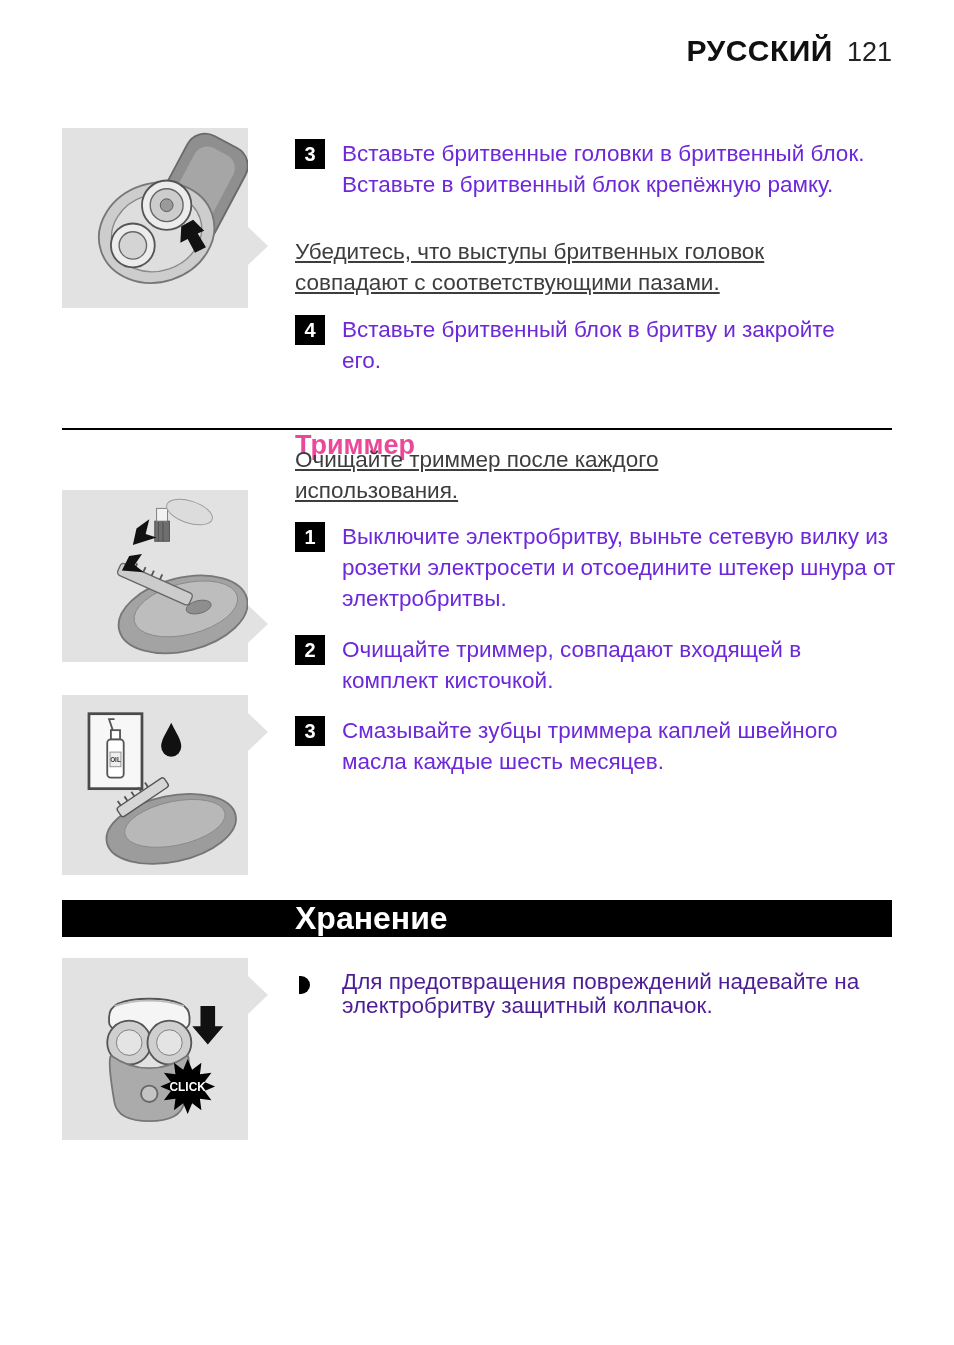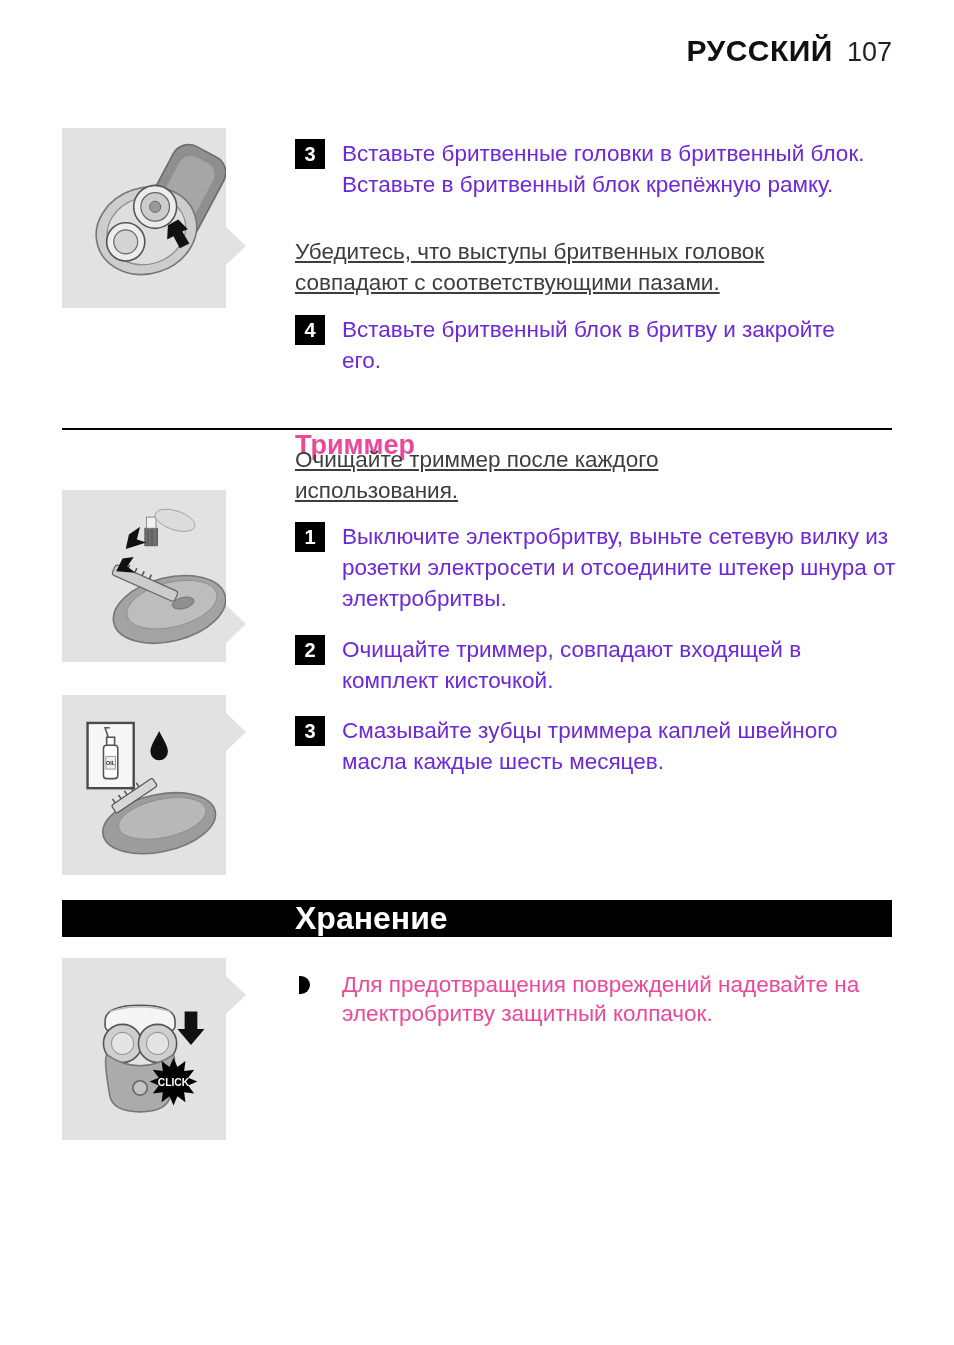--- a/index.html
+++ b/index.html
@@ -7,21 +7,21 @@
   .page {
     position:relative; width:954px; height:1345px; background:#ffffff;
     font-family:"Liberation Sans", sans-serif; overflow:hidden;
   }
   
   .header { position:absolute; top:34px; right:62px; display:flex; align-items:baseline; gap:14px;margin-left:35px; }
   .lang   { font-size:30px; font-weight:bold; color:#101010; letter-spacing:0.5px; }
   .pagenum{ font-size:27px; font-weight:normal; color:#222; }
 
   
-  .imgbox { position:absolute; left:62px; width:164px; background:#e2e2e2;padding-left:16px; }
+  .imgbox { position:absolute; left:62px; width:186px; background:#e2e2e2;padding-left:16px; }
   .imgbox .pointer {
     position:absolute; right:-20px; width:0; height:0;
     border-top:19px solid transparent; border-bottom:19px solid transparent;
     border-left:20px solid #e2e2e2;
   }
   .imgbox svg { display:block; width:100%; height:100%; }
 
   
   .step { position:absolute; left:295px; display:flex; align-items:flex-start; }
   .stepnum {
@@ -36,30 +36,30 @@
   .rule { position:absolute; left:62px; width:830px; height:2px; background:#000; }
 
   .banner { position:absolute; left:62px; width:830px; height:37px; background:#000; display:flex; align-items:center; }
   .bannertext { color:#fff; font-weight:bold; font-size:32px; margin-left:233px; }
 
   .bulletrow { position:absolute; left:299px; display:flex; align-items:flex-start; }
   .bullet-glyph {
     width:11px; height:18px; background:#000; border-radius:0 11px 11px 0;
     margin-top:6px; margin-right:32px; flex:0 0 11px;
   }
-  .bullettext { font-size:22.5px; line-height:29px; color:#ec4899; }
+  .bullettext { font-size:22.5px; line-height:24px; color:#4c1d95; }
 </style>
 </head>
 <body>
 
 <div class="page">
 
   <div class="header">
     <span class="lang">РУССКИЙ</span>
-    <span class="pagenum">107</span>
+    <span class="pagenum">121</span>
   </div>
 
   <div class="imgbox" style="top:128px; height:180px;">
     <svg viewBox="0 0 186 180">
       <g transform="rotate(28 135 55)">
         <rect x="100" y="0" width="72" height="115" rx="22" fill="#8f8f8f" stroke="#6a6a6a" stroke-width="2"></rect>
         <rect x="112" y="12" width="48" height="90" rx="16" fill="#a6a6a6"></rect>
       </g>
       <ellipse cx="86" cy="106" rx="64" ry="54" transform="rotate(-18 86 106)" fill="#cdcdcd" stroke="#777" stroke-width="2"></ellipse>
       <ellipse cx="86" cy="106" rx="50" ry="42" transform="rotate(-18 86 106)" fill="#dedede" stroke="#8a8a8a" stroke-width="1.5"></ellipse>

